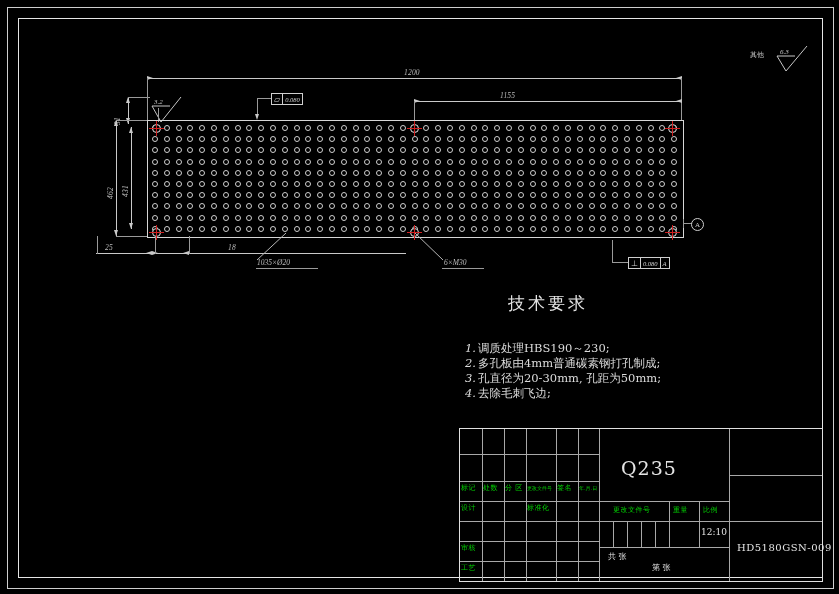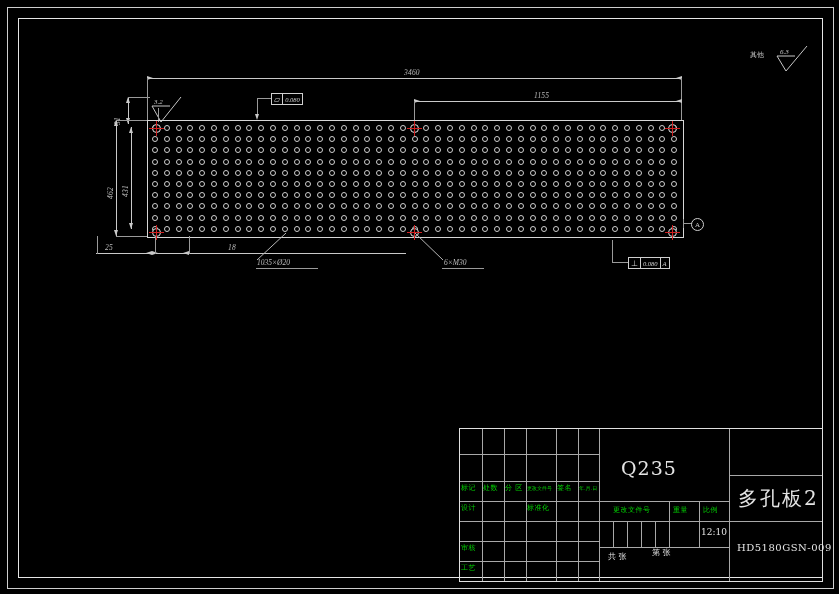--- a/index.html
+++ b/index.html
@@ -96,27 +96,27 @@
       <line x1="2" y1="12" x2="20" y2="12" stroke="#c6c6c6" stroke-width="1"></line>
       <text class="rv" x="5" y="10">6.3</text>
     </svg>
   </div>
 
   <div class="ln hln" style="left:147px;top:78px;width:535px;"></div>
   <div class="ar ar-r" style="left:147px;top:75.5px;"></div>
   <div class="ar ar-l" style="left:676px;top:75.5px;"></div>
   <div class="ln vln thin" style="left:147px;top:78px;height:42px;"></div>
   <div class="ln vln thin" style="left:681px;top:78px;height:42px;"></div>
-  <div class="dim" style="left:404px;top:68px;">3460</div>
+  <div class="dim" style="left:404px;top:68px;">1200</div>
 
   <div class="ln hln" style="left:414px;top:101px;width:268px;"></div>
   <div class="ar ar-r" style="left:414px;top:98.5px;"></div>
   <div class="ar ar-l" style="left:676px;top:98.5px;"></div>
   <div class="ln vln thin" style="left:414px;top:101px;height:24px;"></div>
-  <div class="dim" style="left:534px;top:91px;">1155</div>
+  <div class="dim" style="left:500px;top:91px;">1155</div>
 
   <div class="ln vln" style="left:128px;top:97px;height:27px;"></div>
   <div class="ar ar-u" style="left:125.5px;top:97px;"></div>
   <div class="ar ar-d" style="left:125.5px;top:118px;"></div>
   <div class="ln hln thin" style="left:128px;top:97px;width:22px;"></div>
   <div class="dim rot" style="left:122px;top:116px;">31</div>
 
   <div class="rough" style="left:150px;top:95px;">
     <svg width="42" height="30" viewBox="0 0 42 30">
       <polyline points="2,11 11,27 31,2" fill="none" stroke="#c6c6c6" stroke-width="1"></polyline>
@@ -654,20 +654,35 @@
 
   <div class="ln vln thin" style="left:612px;top:240px;height:22px;"></div>
   <div class="ln hln thin" style="left:612px;top:262px;width:16px;"></div>
   <div class="gtol" style="left:628px;top:257px;">
     <div class="gsym">⊥</div>
     <div>0.080</div>
     <div>A</div>
   </div>
 
   <div id="tech">
+    <div class="th">技术要求</div>
+    <ol>
+      <li>
+        <span class="idx">1.</span><span>调质处理HBS190～230;</span>
+      </li>
+      <li>
+        <span class="idx">2.</span><span>多孔板由4mm普通碳素钢打孔制成;</span>
+      </li>
+      <li>
+        <span class="idx">3.</span><span>孔直径为20-30mm, 孔距为50mm;</span>
+      </li>
+      <li>
+        <span class="idx">4.</span><span>去除毛刺飞边;</span>
+      </li>
+    </ol>
   </div>
 
   <div id="tb">
 
     <div class="g v" style="left:139px;top:0;height:152px;"></div>
     <div class="g v" style="left:269px;top:0;height:152px;"></div>
 
     <div class="g h" style="left:0;top:25px;width:139px;"></div>
     <div class="g h" style="left:0;top:52px;width:139px;"></div>
     <div class="g h" style="left:0;top:72px;width:139px;"></div>
@@ -702,21 +717,20 @@
     <div class="g v" style="left:167px;top:92px;height:26px;"></div>
     <div class="g v" style="left:181px;top:92px;height:26px;"></div>
     <div class="g v" style="left:195px;top:92px;height:26px;"></div>
 
     <div class="wtxt mat" style="left:161px;top:28px;">Q235</div>
     <div class="gtxt" style="left:153px;top:76px;">更改文件号</div>
     <div class="gtxt" style="left:213px;top:76px;">重量</div>
     <div class="gtxt" style="left:243px;top:76px;">比例</div>
     <div class="wtxt scale" style="left:241px;top:98px;">12:10</div>
     <div class="wtxt sheetn" style="left:148px;top:122px;">共 张</div>
-    <div class="wtxt sheetn" style="left:192px;top:118px;text-align:right;">第 张</div>
+    <div class="wtxt sheetn" style="left:192px;top:133px;text-align:right;">第 张</div>
 
     <div class="g h" style="left:269px;top:46px;width:93px;"></div>
     <div class="g h" style="left:269px;top:92px;width:93px;"></div>
-    <div class="wtxt pname" style="left:278px;top:56px;">多孔板2</div>
     <div class="wtxt code" style="left:277px;top:113px;">HD5180GSN-009</div>
   </div>
 
 </div>
 
 </body></html>

